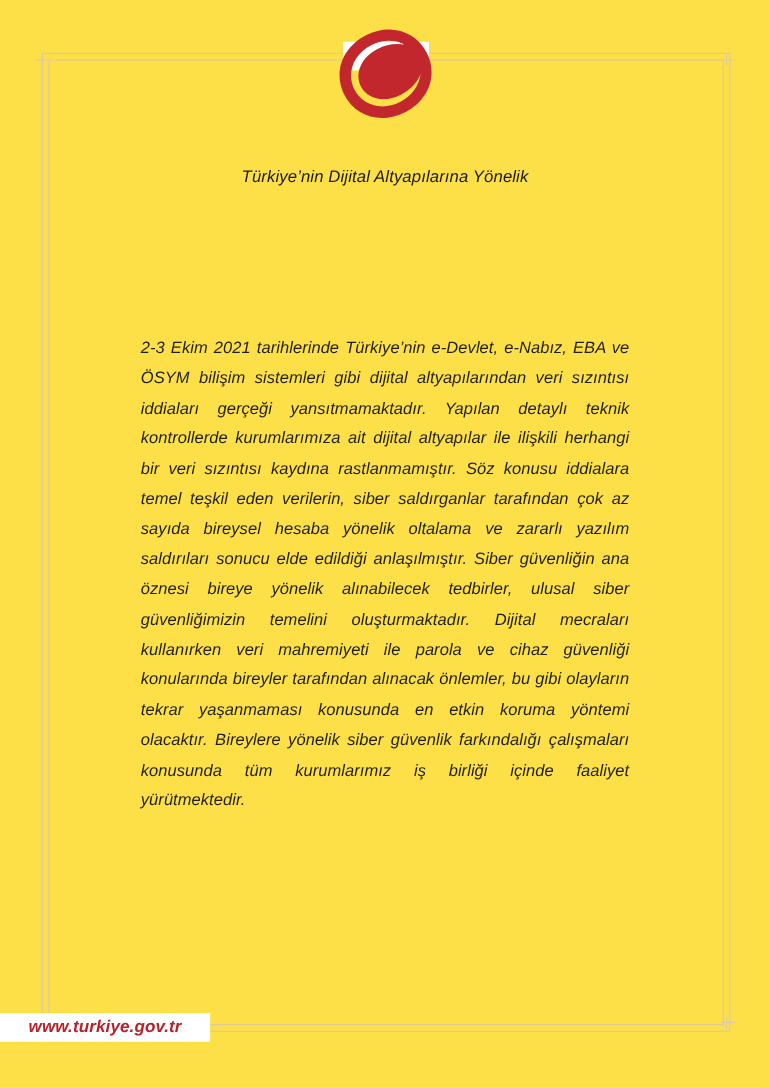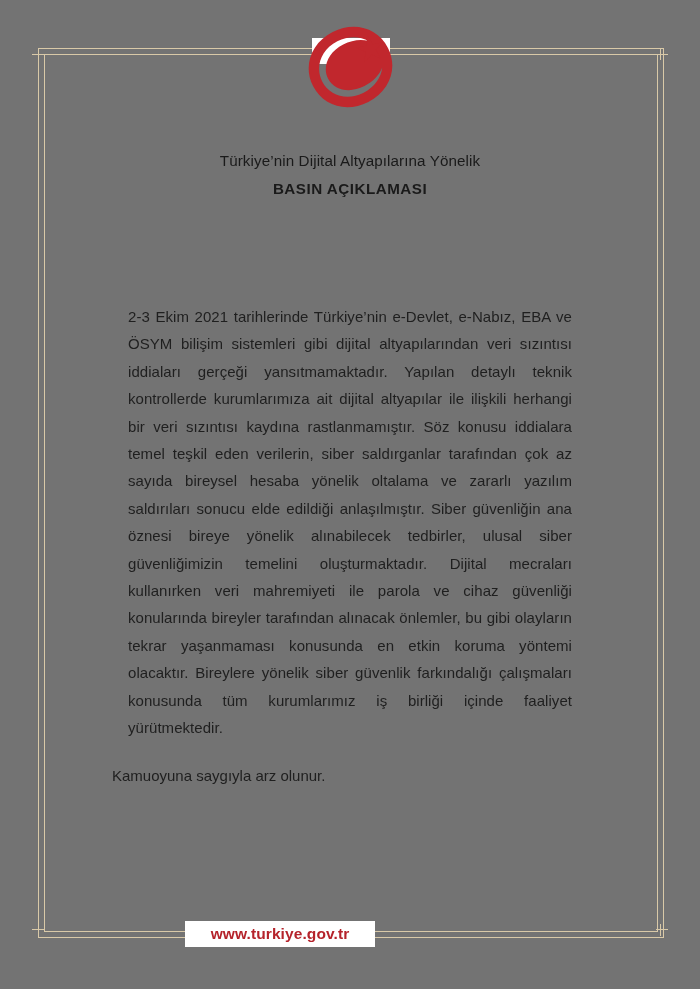--- a/index.html
+++ b/index.html
@@ -9,22 +9,23 @@
   }
   body {
     font-family: "Liberation Sans", sans-serif;
     -webkit-font-smoothing: antialiased;
   }
 
   .page {
     position: relative;
     width: 700px;
     height: 989px;
-    background: #737373;
+    background: #fde047;
     overflow: hidden;
+    font-style: italic;
   }
 
   
   .frame {
     position: absolute;
     pointer-events: none;
   }
   
   .frame-outer {
     left: 38px;
@@ -121,21 +122,20 @@
     color: #1f1f1f;
     text-align: left;
   }
 
   
   .footer-url {
     position: absolute;
     left: 0;
     top: 921px;
     width: 560px;
-    text-align: center;
     z-index: 6;
   }
   .footer-url .url-mask {
     display: inline-block;
     background: #ffffff;
     padding: 3px 26px;
     color: #b5232b;
     font-size: 15.5px;
     font-weight: 700;
     letter-spacing: 0.1px;
@@ -183,28 +183,24 @@
                  C 74 21, 63 15, 50 15 Z" fill="#c1272d"></path>
       </g>
       <g transform="rotate(-12 71 26)">
         <path d="M71 12 L74.6 22.4 L85.6 22.4 L76.7 28.9 L80.1 39.4 L71 32.9 L61.9 39.4 L65.3 28.9 L56.4 22.4 L67.4 22.4 Z" fill="#c1272d"></path>
       </g>
     </svg>
   </div>
 
   <div class="title-block">
     <div class="title-line">Türkiye’nin Dijital Altyapılarına Yönelik</div>
-    <div class="title-strong">BASIN AÇIKLAMASI</div>
   </div>
 
   <div class="body-block">
     <p class="body-par">2-3 Ekim 2021 tarihlerinde Türkiye’nin e-Devlet, e-Nabız, EBA ve ÖSYM bilişim sistemleri gibi dijital altyapılarından veri sızıntısı iddiaları gerçeği yansıtmamaktadır. Yapılan detaylı teknik kontrollerde kurumlarımıza ait dijital altyapılar ile ilişkili herhangi bir veri sızıntısı kaydına rastlanmamıştır. Söz konusu iddialara temel teşkil eden verilerin, siber saldırganlar tarafından çok az sayıda bireysel hesaba yönelik oltalama ve zararlı yazılım saldırıları sonucu elde edildiği anlaşılmıştır. Siber güvenliğin ana öznesi bireye yönelik alınabilecek tedbirler, ulusal siber güvenliğimizin temelini oluşturmaktadır. Dijital mecraları kullanırken veri mahremiyeti ile parola ve cihaz güvenliği konularında bireyler tarafından alınacak önlemler, bu gibi olayların tekrar yaşanmaması konusunda en etkin koruma yöntemi olacaktır. Bireylere yönelik siber güvenlik farkındalığı çalışmaları konusunda tüm kurumlarımız iş birliği içinde faaliyet yürütmektedir.</p>
   </div>
 
-  <div class="closing-block">
-    <p class="closing-par">Kamuoyuna saygıyla arz olunur.</p>
-  </div>
 
   <div class="footer-url">
     <span class="url-mask">www.turkiye.gov.tr</span>
   </div>
 
 </div>
 
 </body></html>

